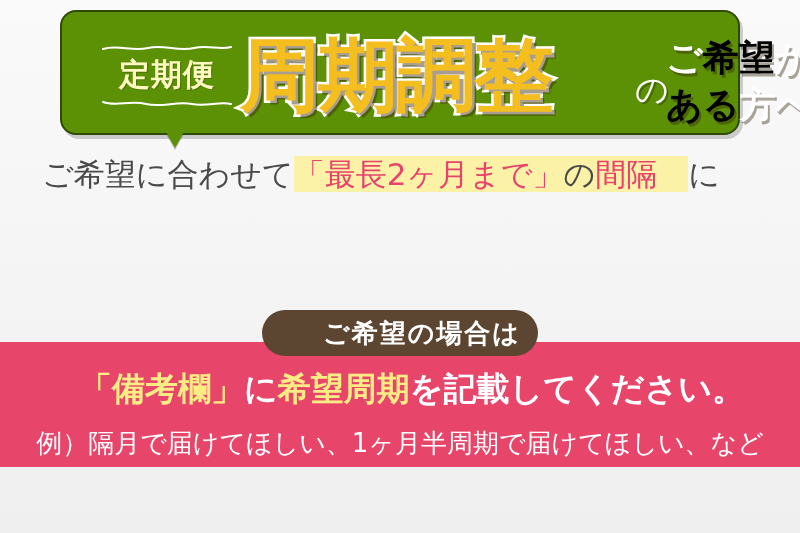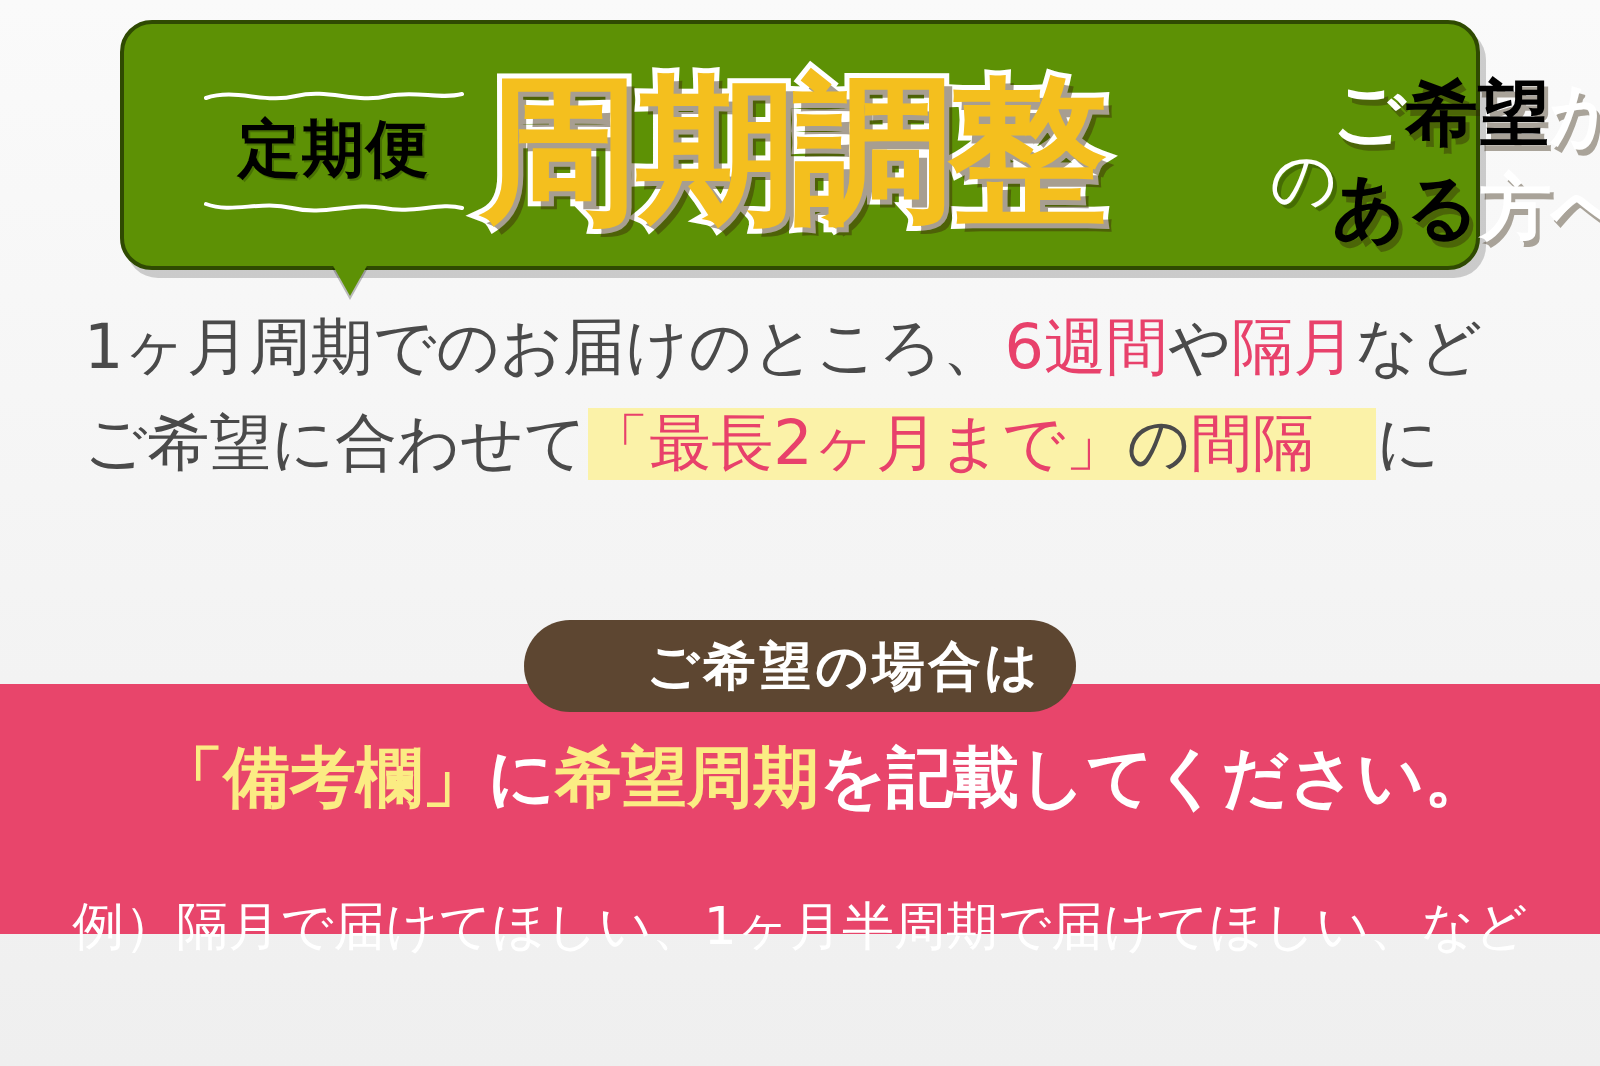--- a/index.html
+++ b/index.html
@@ -37,28 +37,27 @@
     border-top:16px solid #5d9105;
     filter:drop-shadow(0 2px 0 rgba(0,0,0,0.25));
   }
 
   
   .teiki{
     position:absolute;left:40px;top:32px;
     width:130px;text-align:center;
   }
   .teiki .txt{
-    color:#000000;
+    color:#fef9c3;
     font-size:31px;
     font-weight:700;
     letter-spacing:1px;
     line-height:1;
     display:block;
     text-shadow:1px 1px 0 rgba(0,0,0,0.22);
-    font-family:Liberation Serif, serif;
   }
   .wave{display:block;height:8px;width:130px;}
   .wave.top{margin-bottom:7px;}
   .wave.bot{margin-top:9px;}
 
   
   .maintitle{
     position:absolute;left:178px;top:14px;
     font-size:80px;
     font-weight:700;
@@ -122,21 +121,20 @@
   .pinkmain{
     position:absolute;left:0;top:366px;width:800px;text-align:center;
     font-size:33px;font-weight:700;line-height:46px;white-space:nowrap;padding-left:12px;
   }
   .pinkmain .y{color:#fbec83;}
   .pinkmain .w{color:#ffffff;}
   .pinkex{
     position:absolute;left:0;top:424px;width:800px;text-align:center;
     font-size:26px;color:#ffffff;line-height:38px;white-space:nowrap;
     letter-spacing:0px;
-    margin-top:21px;
   }
 
   
   .footnote{
     position:absolute;left:0;top:476px;width:800px;text-align:center;
     font-size:27px;color:#4a4a4a;line-height:44px;white-space:nowrap;
   }
 </style>
 </head>
 <body>
@@ -168,23 +166,20 @@
           <span class="b">ある</span><span class="w">方へ</span>
         </div>
       </div>
 
     </div>
     <div class="hero-tail"></div>
   </div>
 
   <div class="body-block">
 
-    <div class="bline">
-      <span class="gray">1ヶ月周期でのお届けのところ、</span><span class="pink">6週間</span><span class="gray">や</span><span class="pink">隔月</span><span class="gray">など</span>
-    </div>
 
     <div class="bline">
       <span class="gray">ご希望に合わせて</span><span class="pink hl">「最長2ヶ月まで」</span><span class="gray hl">の</span><span class="pink hl">間隔</span><span class="gray hl">　</span><span class="gray">に</span>
     </div>
 
 
   </div>
 
   <div class="pinkband"></div>
 

